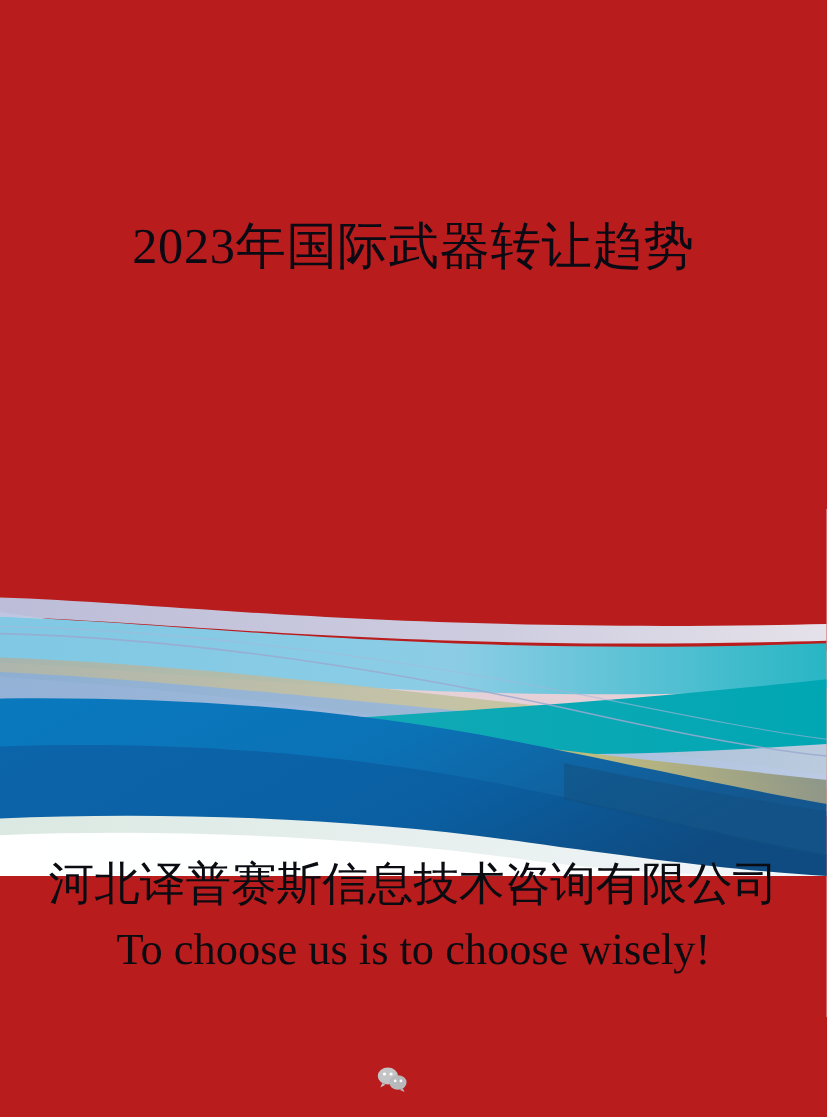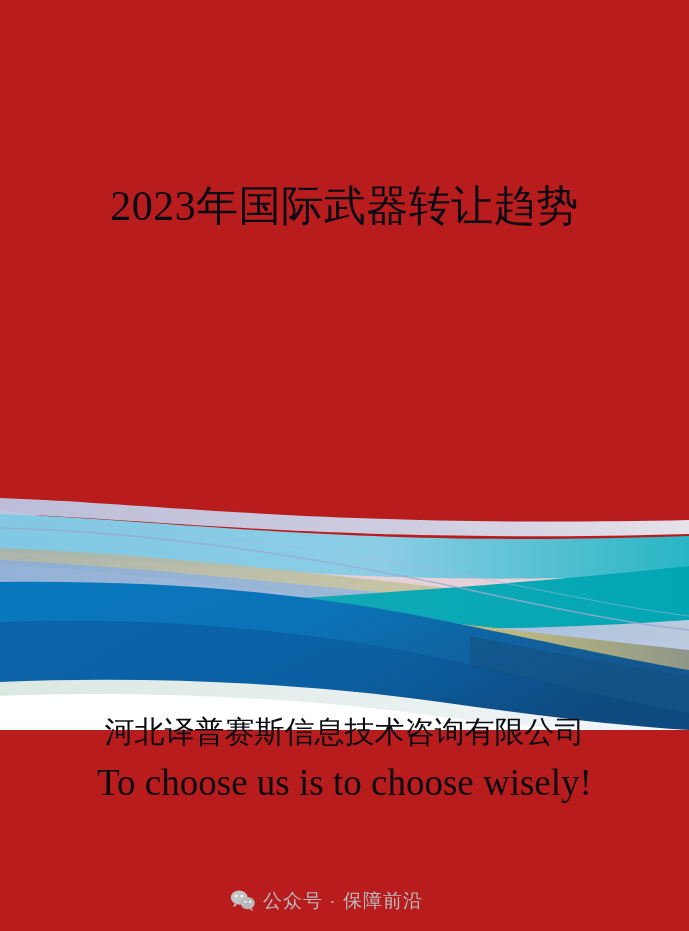--- a/index.html
+++ b/index.html
@@ -53,21 +53,21 @@
   
   .company-block {
     position: absolute;
     left: 0;
     top: 714px;
     width: 689px;
     text-align: center;
   }
   .company-name {
     font-family: "Liberation Serif", "DejaVu Serif", serif;
-    font-size: 30px;
+    font-size: 38px;
     line-height: 1.22;
     color: #0b0b12;
     white-space: nowrap;
   }
   .company-tagline {
     font-family: "Liberation Serif", "DejaVu Serif", serif;
     font-size: 37px;
     line-height: 1.25;
     color: #0b0b12;
     margin-top: 9px;
@@ -202,16 +202,15 @@
         <ellipse cx="9.2" cy="8.6" rx="8.4" ry="7.1" fill="#c2c4c6"></ellipse>
         <path d="M4.6 14.4 L3.0 18.2 L7.2 16.0 Z" fill="#c2c4c6"></path>
         <circle cx="6.4" cy="7.0" r="1.35" fill="#ffffff"></circle>
         <circle cx="11.9" cy="7.0" r="1.35" fill="#ffffff"></circle>
         <ellipse cx="17.6" cy="14.1" rx="7.2" ry="6.1" fill="#b7b9bb"></ellipse>
         <path d="M21.6 18.9 L23.2 22.1 L19.3 20.3 Z" fill="#b7b9bb"></path>
         <circle cx="15.3" cy="12.8" r="1.15" fill="#ffffff"></circle>
         <circle cx="20.1" cy="12.8" r="1.15" fill="#ffffff"></circle>
       </svg>
     </span>
-    <span class="watermark-text">公众号 · 保障前沿</span>
   </div>
 
 </div>
 
 </body></html>

